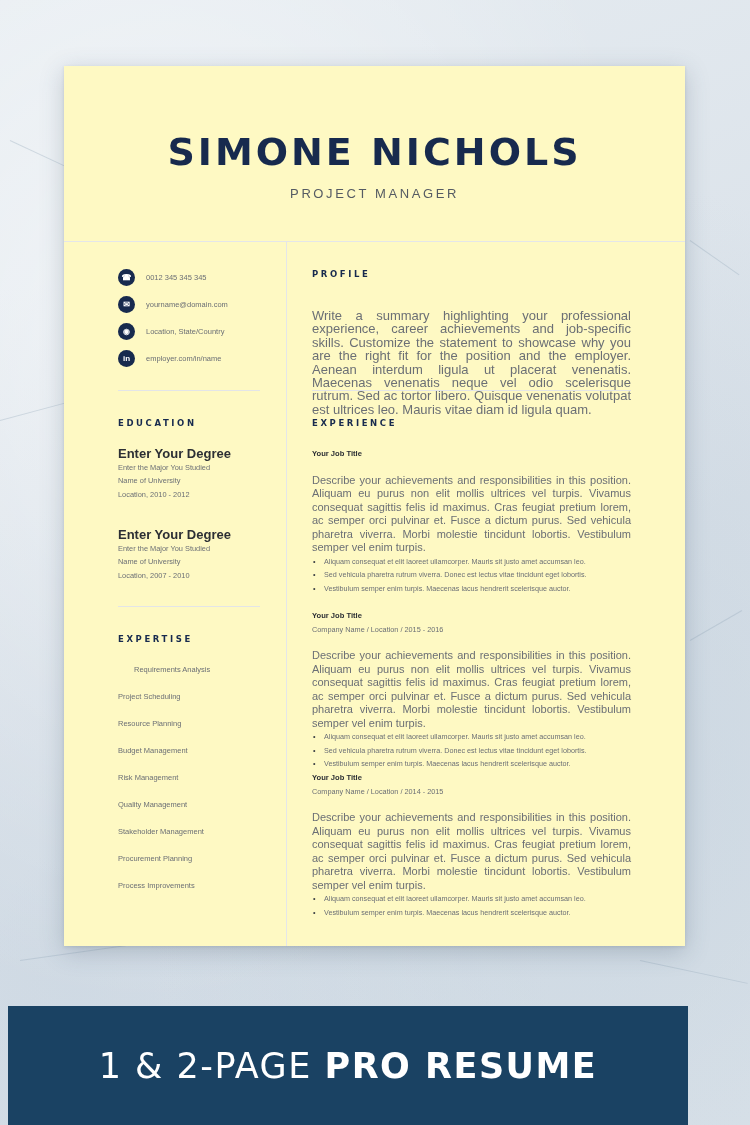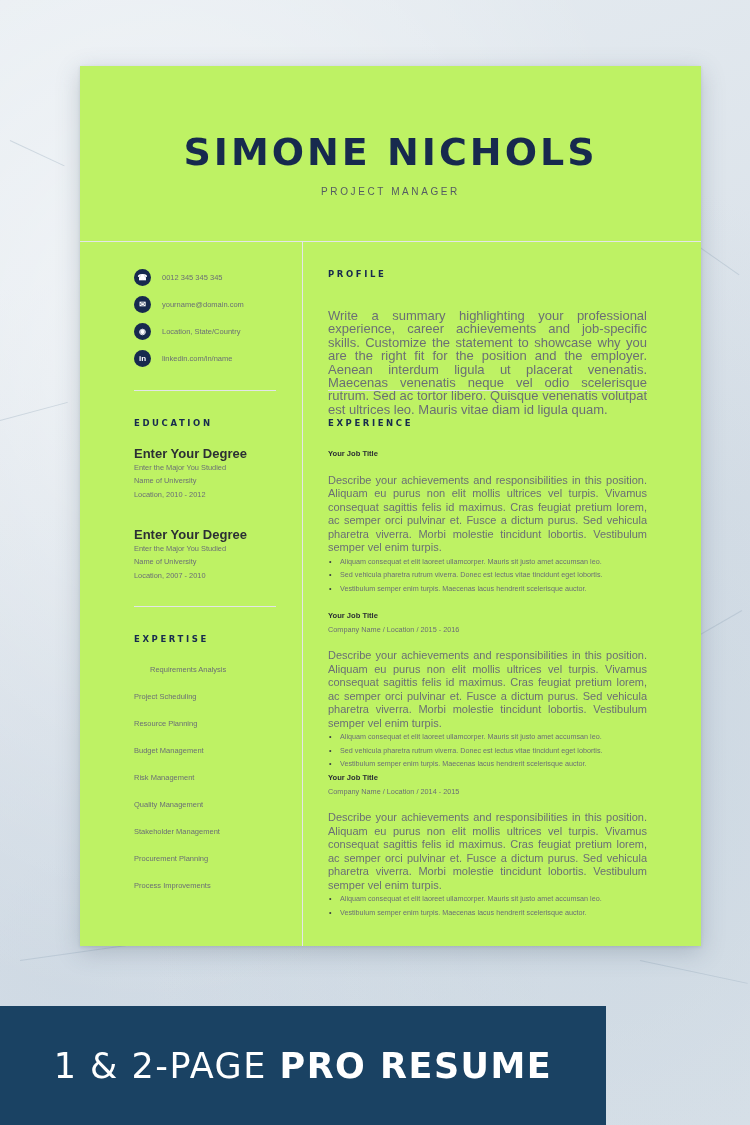--- a/index.html
+++ b/index.html
@@ -11,32 +11,31 @@
       background-image:
         radial-gradient(ellipse at 20% 30%, rgba(255,255,255,0.55), transparent 60%),
         radial-gradient(ellipse at 80% 70%, rgba(190,205,218,0.5), transparent 55%),
         radial-gradient(ellipse at 10% 85%, rgba(200,212,224,0.6), transparent 50%),
         linear-gradient(160deg, #e6ecf1 0%, #d8e0e8 55%, #dbe3ea 100%);
     }
     .vein { position: absolute; border-top: 1px solid rgba(150,168,185,0.35); transform-origin: left center; }
 
     .paper {
       position: absolute; left: 64px; top: 66px; width: 621px; height: 880px;
-      background: #bef264;
+      background: #fef9c3;
       box-shadow: 0 6px 22px rgba(60,80,100,0.25), 0 1px 3px rgba(60,80,100,0.15);
-      margin-left: 16px;
     }
     .name {
       position: absolute; left: 0; right: 0; top: 64px; text-align: center;
       font-family: "DejaVu Sans", sans-serif; font-weight: bold;
       font-size: 38px; letter-spacing: 3px; color: #172a4e;
     }
     .role {
       position: absolute; left: 0; right: 0; top: 120px; text-align: center;
-      font-size: 10px; letter-spacing: 2.6px; color: #555b63;
+      font-size: 13px; letter-spacing: 2.6px; color: #555b63;
     }
     .hrule { position: absolute; left: 0; right: 0; top: 175px; border-top: 1px solid #e4e6e9; }
     .vrule { position: absolute; left: 222px; top: 175px; bottom: 0; border-left: 1px solid #e4e6e9; }
 
     .contact { position: absolute; left: 54px; display: flex; align-items: center; }
     .cicon {
       width: 17px; height: 17px; border-radius: 50%; background: #172a4e; color: #fff;
       display: flex; align-items: center; justify-content: center; font-size: 8px; font-weight: bold;
       margin-right: 11px;
     }
@@ -60,21 +59,21 @@
     }
     .job { position: absolute; left: 248px; width: 319px; }
     .job .jt { font-weight: bold; font-size: 7.6px; color: #2c2f34; line-height: 13.5px; }
     .job .jc { font-size: 7.3px; color: #6b6f75; line-height: 13.5px; }
     .job .jd { margin-top: 13px; font-size: 11px; line-height: 13.5px; color: #6b6f75; text-align: justify; }
     .job ul { list-style: none; }
     .job li { font-size: 7.2px; line-height: 13.5px; color: #6b6f75; position: relative; padding-left: 12px; white-space: nowrap; }
     .job li::before { content: "\2022"; position: absolute; left: 1px; color: #3a3e44; }
 
     .banner {
-      position: absolute; left: 0; top: 1006px; width: 606px; height: 119px;
+      position: absolute; left: 8px; top: 1006px; width: 680px; height: 119px;
       background: #1a4263;
       display: flex; align-items: center; justify-content: center;
     }
     .banner-text {
       font-family: "DejaVu Sans", sans-serif; font-size: 35px; color: #ffffff; letter-spacing: 1.5px;
     }
     .banner-text .bold { font-weight: bold; }
   </style>
 </head>
 <body>
@@ -99,21 +98,21 @@
   <div class="contact" style="top:230px;">
     <span class="cicon">✉</span>
     <span class="ctext">yourname@domain.com</span>
   </div>
   <div class="contact" style="top:257px;">
     <span class="cicon">◉</span>
     <span class="ctext">Location, State/Country</span>
   </div>
   <div class="contact" style="top:284px;">
     <span class="cicon">in</span>
-    <span class="ctext">linkedin.com/in/name</span>
+    <span class="ctext">employer.com/in/name</span>
   </div>
 
   <div class="divider" style="left:54px;width:142px;top:324px;"></div>
   <div class="divider" style="left:248px;width:319px;top:324px;"></div>
 
   <div class="sec-title" style="left:54px;top:352px;">EDUCATION</div>
   <div class="edu" style="top:381px;">
     <div class="deg">Enter Your Degree</div>
     <div class="ln">Enter the Major You Studied</div>
     <div class="ln">Name of University</div>

